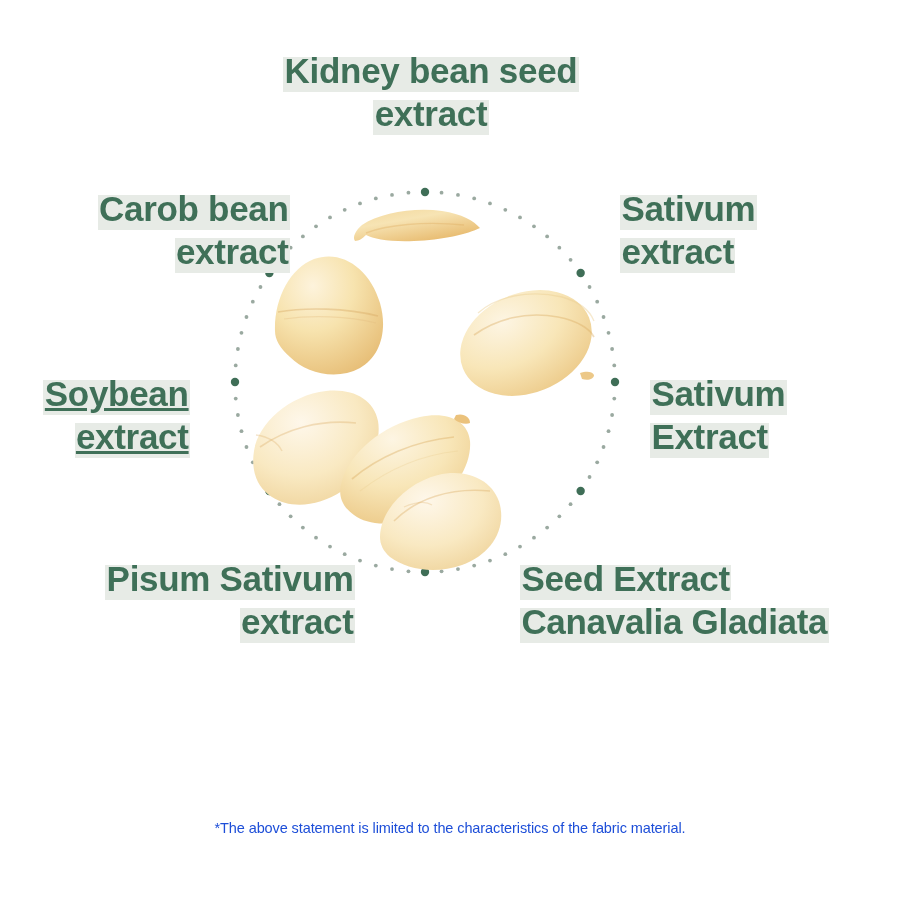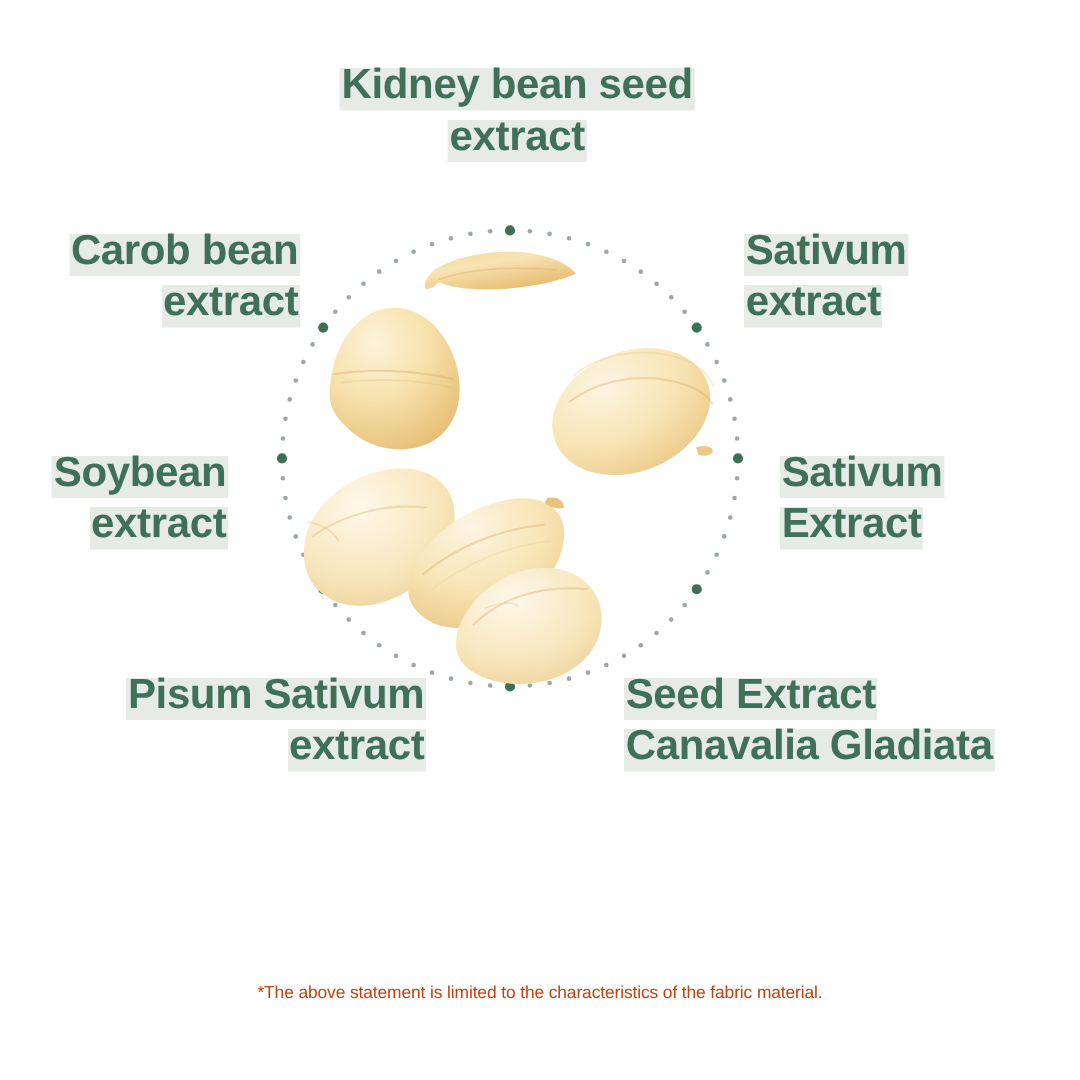--- a/index.html
+++ b/index.html
@@ -62,36 +62,36 @@
     background-image: linear-gradient(to bottom,
         rgba(231,235,230,0) 0%,
         rgba(231,235,230,0) 16%,
         rgba(231,235,230,1) 16%,
         rgba(231,235,230,1) 100%);
     background-color: transparent;
   }
 
   
   #lbl-kidney      { left: 246px; top: 50px;  width: 370px; text-align: center; }
-  #lbl-carob       { left: 0px;   top: 188px; width: 250px; text-align: right; }
+  #lbl-carob       { left: 0px;   top: 188px; width: 290px; text-align: right; }
   #lbl-lentil      { left: 620px; top: 188px; width: 270px; text-align: left; }
-  #lbl-soybean     { left: 0px;   top: 373px; width: 190px; text-align: right; }
+  #lbl-soybean     { left: 0px;   top: 373px; width: 190px; text-align: right; text-decoration: underline; }
   #lbl-peanut      { left: 650px; top: 373px; width: 240px; text-align: left; }
   #lbl-pisum       { left: 0px;   top: 558px; width: 355px; text-align: right; }
   #lbl-canavalia   { left: 520px; top: 558px; width: 372px; text-align: left; }
 
   
   .footnote {
     position: absolute;
     left: 0;
     top: 820px;
     width: 900px;
     text-align: center;
     font-size: 14.5px;
-    color: #c2410c;
+    color: #1d4ed8;
     font-weight: 400;
     letter-spacing: -0.1px;
   }
 </style>
 </head>
 <body>
 
 <div id="stage">
 
   <div class="circle-wrap">

